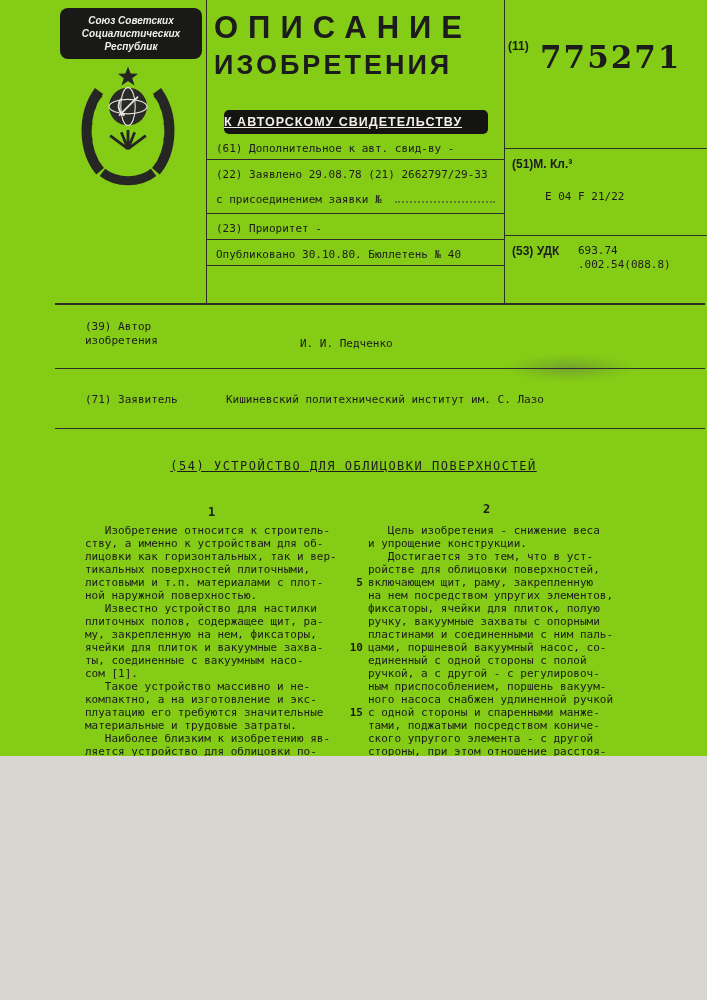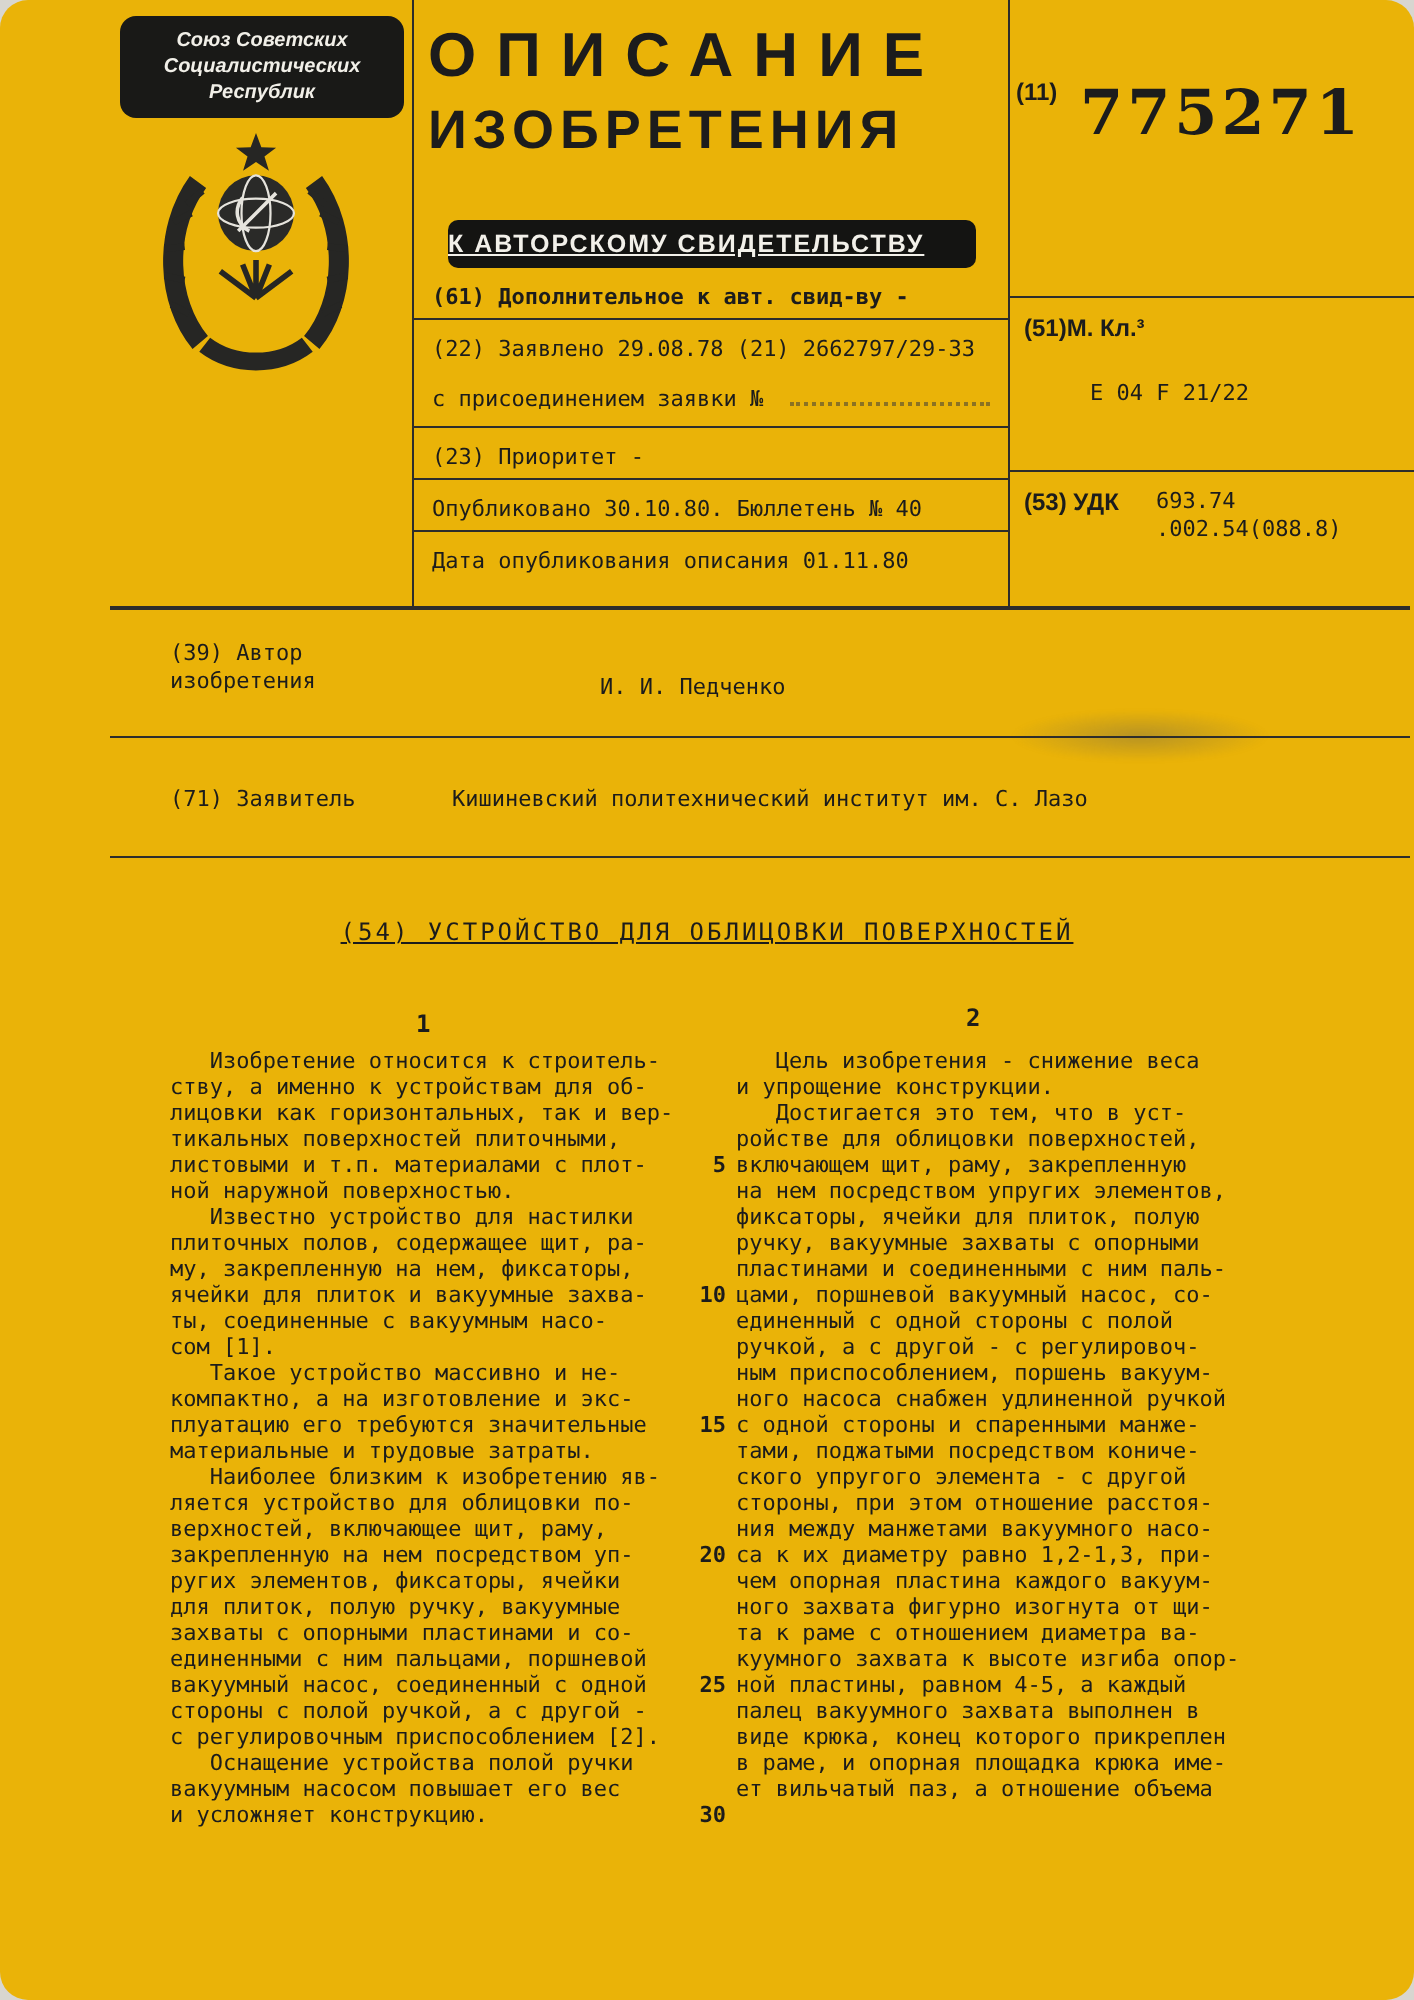--- a/index.html
+++ b/index.html
@@ -1,20 +1,19 @@
 <!DOCTYPE html>
 <html><head>
 <meta charset="utf-8">
 <style>
   html,body{margin:0;padding:0;background:#d8d6d0;}
   .page{
-    position:relative;width:707px;height:1000px;margin:0 auto;
-    background:#eab308;color:#1c1c1c;overflow:hidden;
+    position:relative;width:707px;height:756px;margin:0 auto;
+    background:#84cc16;color:#1c1c1c;overflow:hidden;
     font-family:"DejaVu Sans Mono",monospace;
-    border-radius:14px;
   }
   .abs{position:absolute;}
   .hline{position:absolute;background:#2d2d2b;height:1px;}
   .vline{position:absolute;background:#2d2d2b;width:1px;}
 
   .flag{
     position:absolute;left:60px;top:8px;width:134px;
     background:#191917;color:#f1efe8;border-radius:8px;
     font:italic 700 10px/1.3 "Liberation Sans",sans-serif;
     text-align:center;padding:6px 4px;white-space:pre-line;
@@ -105,35 +104,34 @@
   <div class="vline" style="left:206px;top:0;height:303px;"></div>
   <div class="vline" style="left:504px;top:0;height:303px;"></div>
 
   <div class="big-title-1">ОПИСАНИЕ</div>
   <div class="big-title-2">ИЗОБРЕТЕНИЯ</div>
   <div class="pill">К АВТОРСКОМУ СВИДЕТЕЛЬСТВУ</div>
 
   <div class="doc-num-label">(11)</div>
   <div class="doc-num">775271</div>
 
-  <div class="abs biblio" style="left:216px;top:142px;font-weight:bold;">(61) Дополнительное к авт. свид-ву -</div>
+  <div class="abs biblio" style="left:216px;top:142px;">(61) Дополнительное к авт. свид-ву -</div>
   <div class="hline" style="left:206px;top:159px;width:298px;"></div>
 
   <div class="abs biblio" style="left:216px;top:168px;">(22) Заявлено 29.08.78 (21) 2662797/29-33</div>
   <div class="abs biblio" style="left:216px;top:193px;">с присоединением заявки №</div>
   <div class="dotline" style="left:395px;top:201px;width:100px;"></div>
   <div class="hline" style="left:206px;top:213px;width:298px;"></div>
 
   <div class="abs biblio" style="left:216px;top:222px;">(23) Приоритет -</div>
   <div class="hline" style="left:206px;top:239px;width:298px;"></div>
 
   <div class="abs biblio" style="left:216px;top:248px;">Опубликовано 30.10.80. Бюллетень № 40</div>
   <div class="hline" style="left:206px;top:265px;width:298px;"></div>
 
-  <div class="abs biblio" style="left:216px;top:274px;">Дата опубликования описания 01.11.80</div>
 
   <div class="hline" style="left:504px;top:148px;width:203px;"></div>
   <div class="abs cls-label" style="left:512px;top:158px;">(51)М. Кл.³</div>
   <div class="abs cls-value" style="left:545px;top:190px;">E 04 F 21/22</div>
   <div class="hline" style="left:504px;top:235px;width:203px;"></div>
   <div class="abs cls-label" style="left:512px;top:245px;">(53) УДК</div>
   <div class="abs cls-value" style="left:578px;top:244px;">693.74
 .002.54(088.8)</div>
 
   <div class="hline" style="left:55px;top:303px;width:650px;height:2px;"></div>

